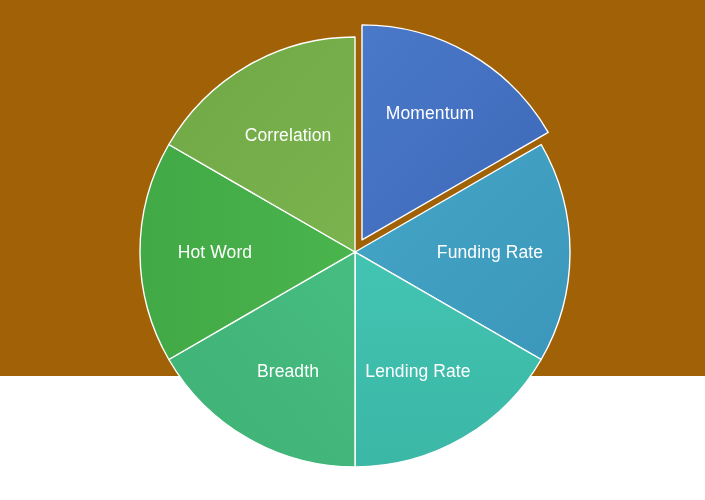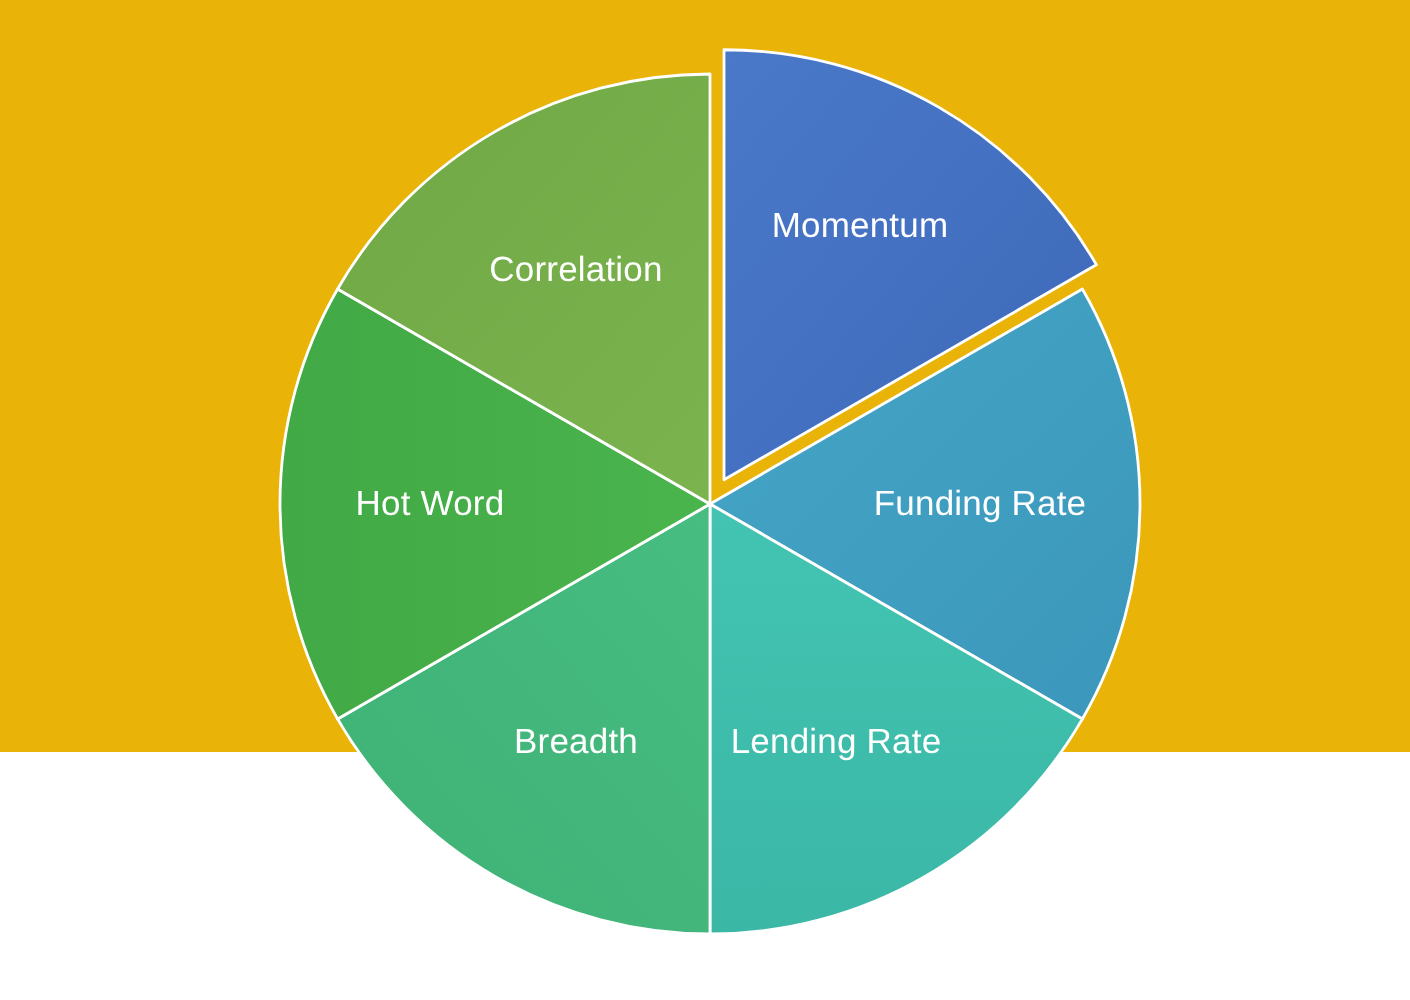--- a/index.html
+++ b/index.html
@@ -10,21 +10,21 @@
   body {
     width: 705px;
     height: 500px;
     overflow: hidden;
     font-family: "Liberation Sans", sans-serif;
   }
   #chart-root {
     position: relative;
     width: 705px;
     height: 376px;
-    background: #eab308;
+    background: #a16207;
   }
   #pie-svg {
     position: absolute;
     left: 0;
     top: 0;
     width: 705px;
     height: 500px;
     display: block;
   }
   .slice-path {

